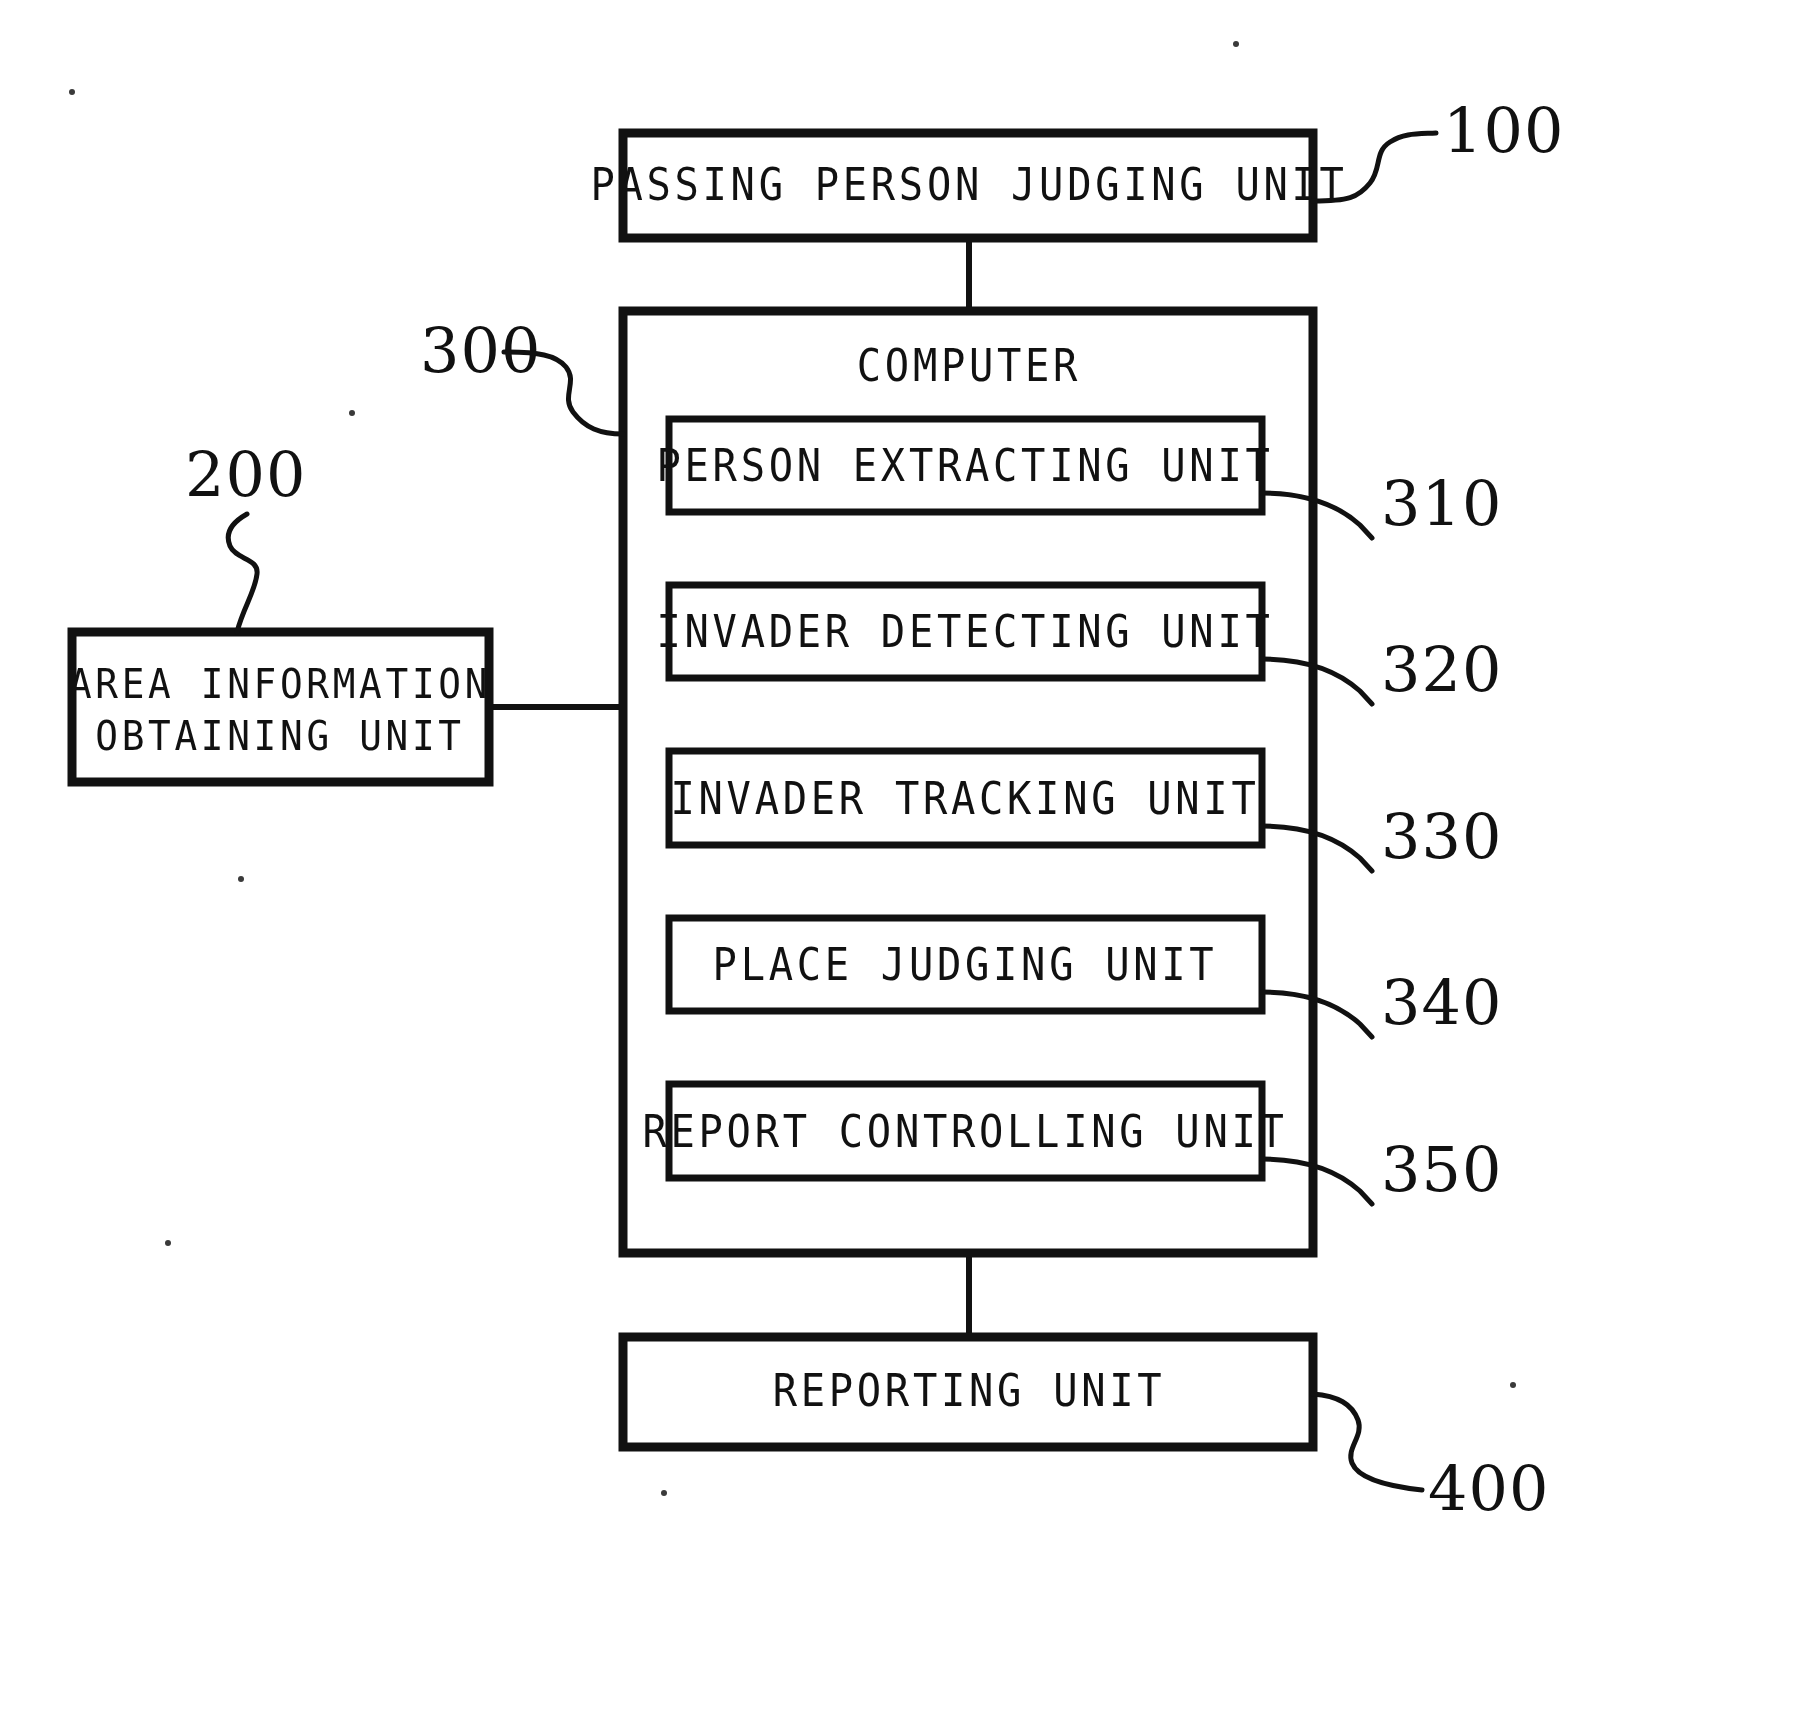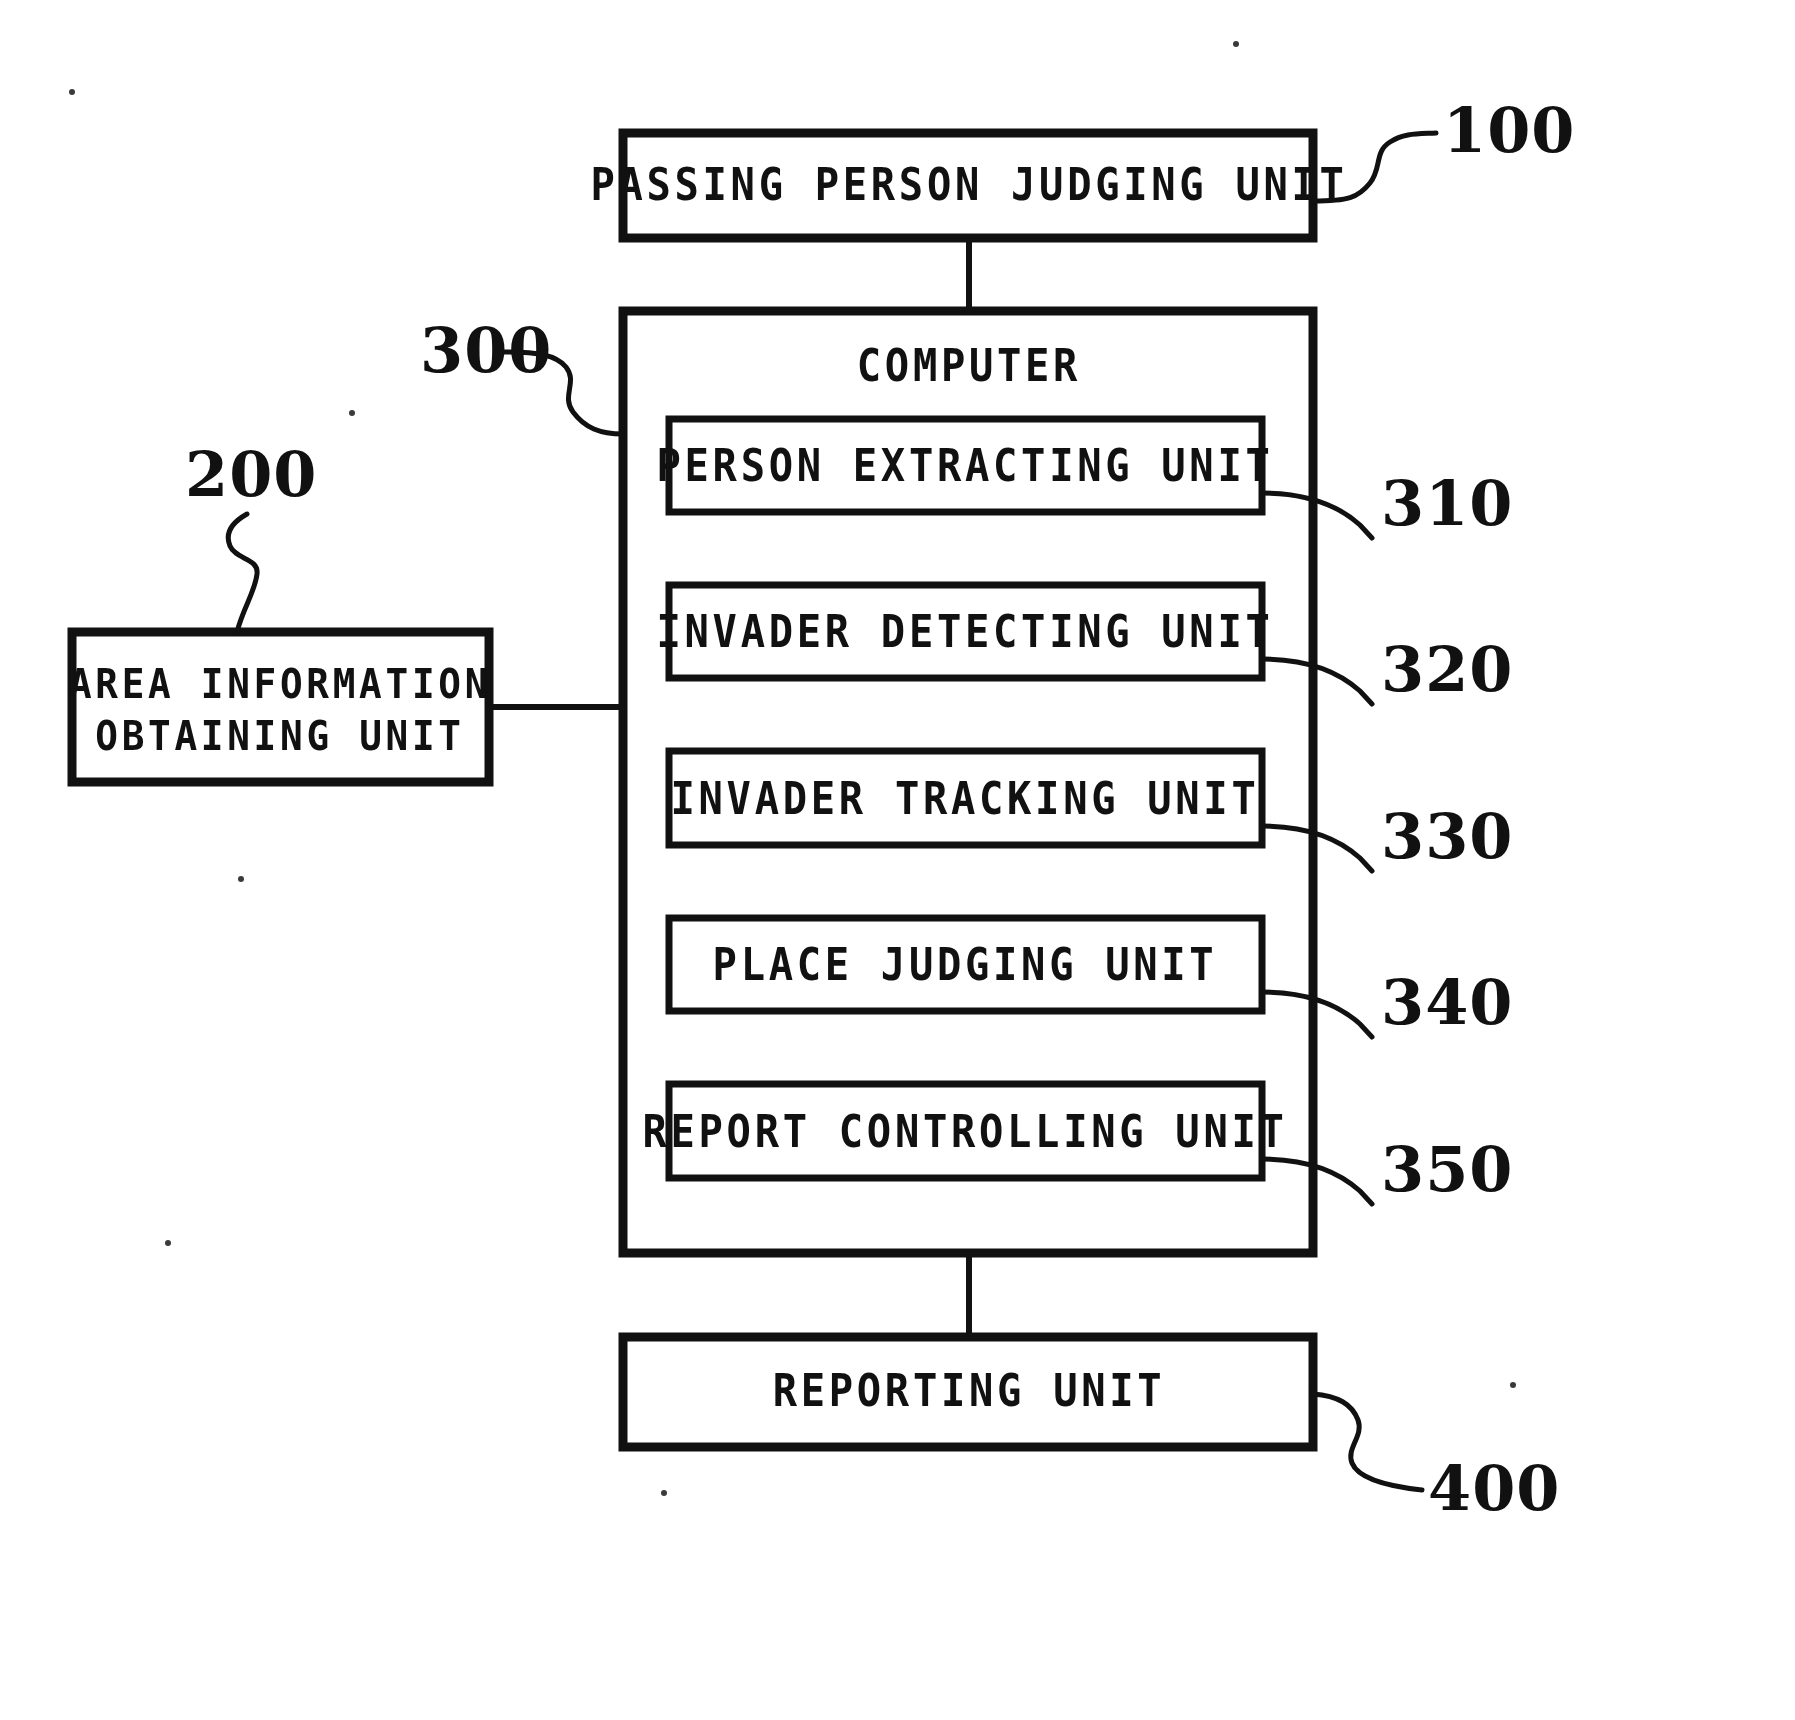--- a/index.html
+++ b/index.html
@@ -13,21 +13,20 @@
     position: relative;
     overflow: hidden;
     font-family: "DejaVu Sans Mono", "Liberation Mono", monospace;
   }
   #diagram-root {
     position: absolute;
     left: 0;
     top: 0;
     width: 1457px;
     height: 1720px;
-    font-weight: bold;
   }
   svg#diagram-svg {
     position: absolute;
     left: 0;
     top: 0;
     width: 1795px;
     height: 1720px;
     display: block;
   }
   .box-fill { fill: #ffffff; }

